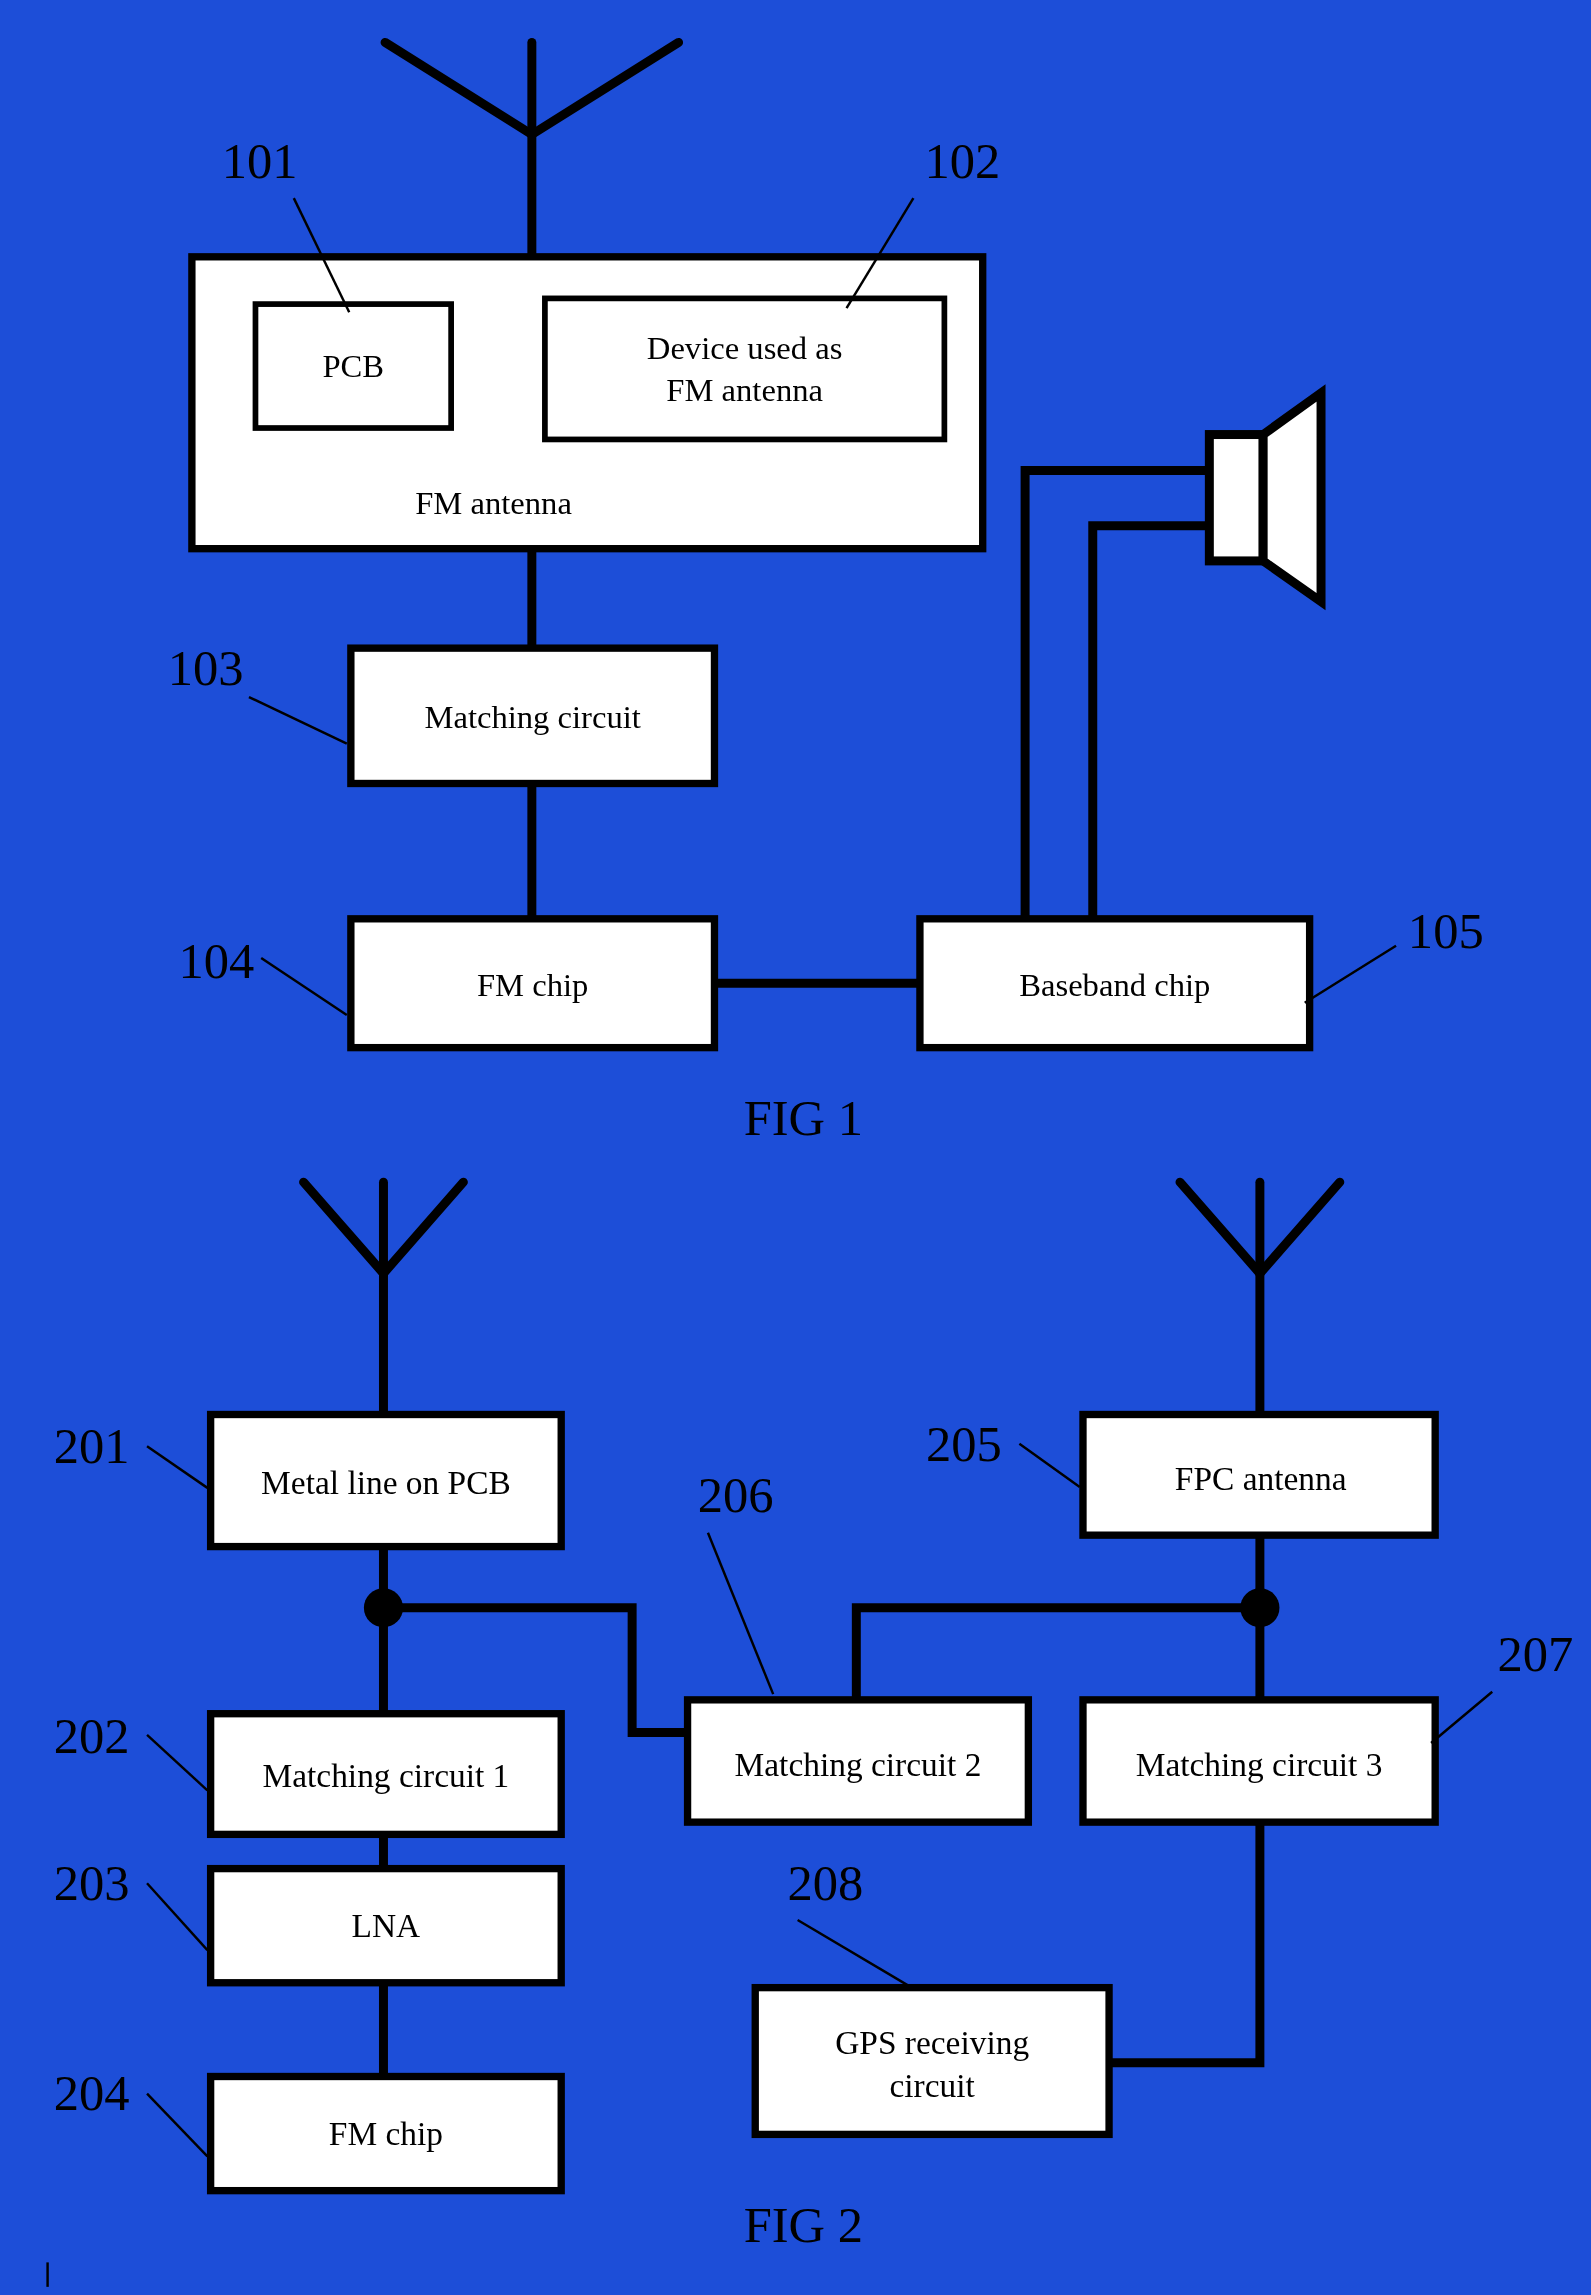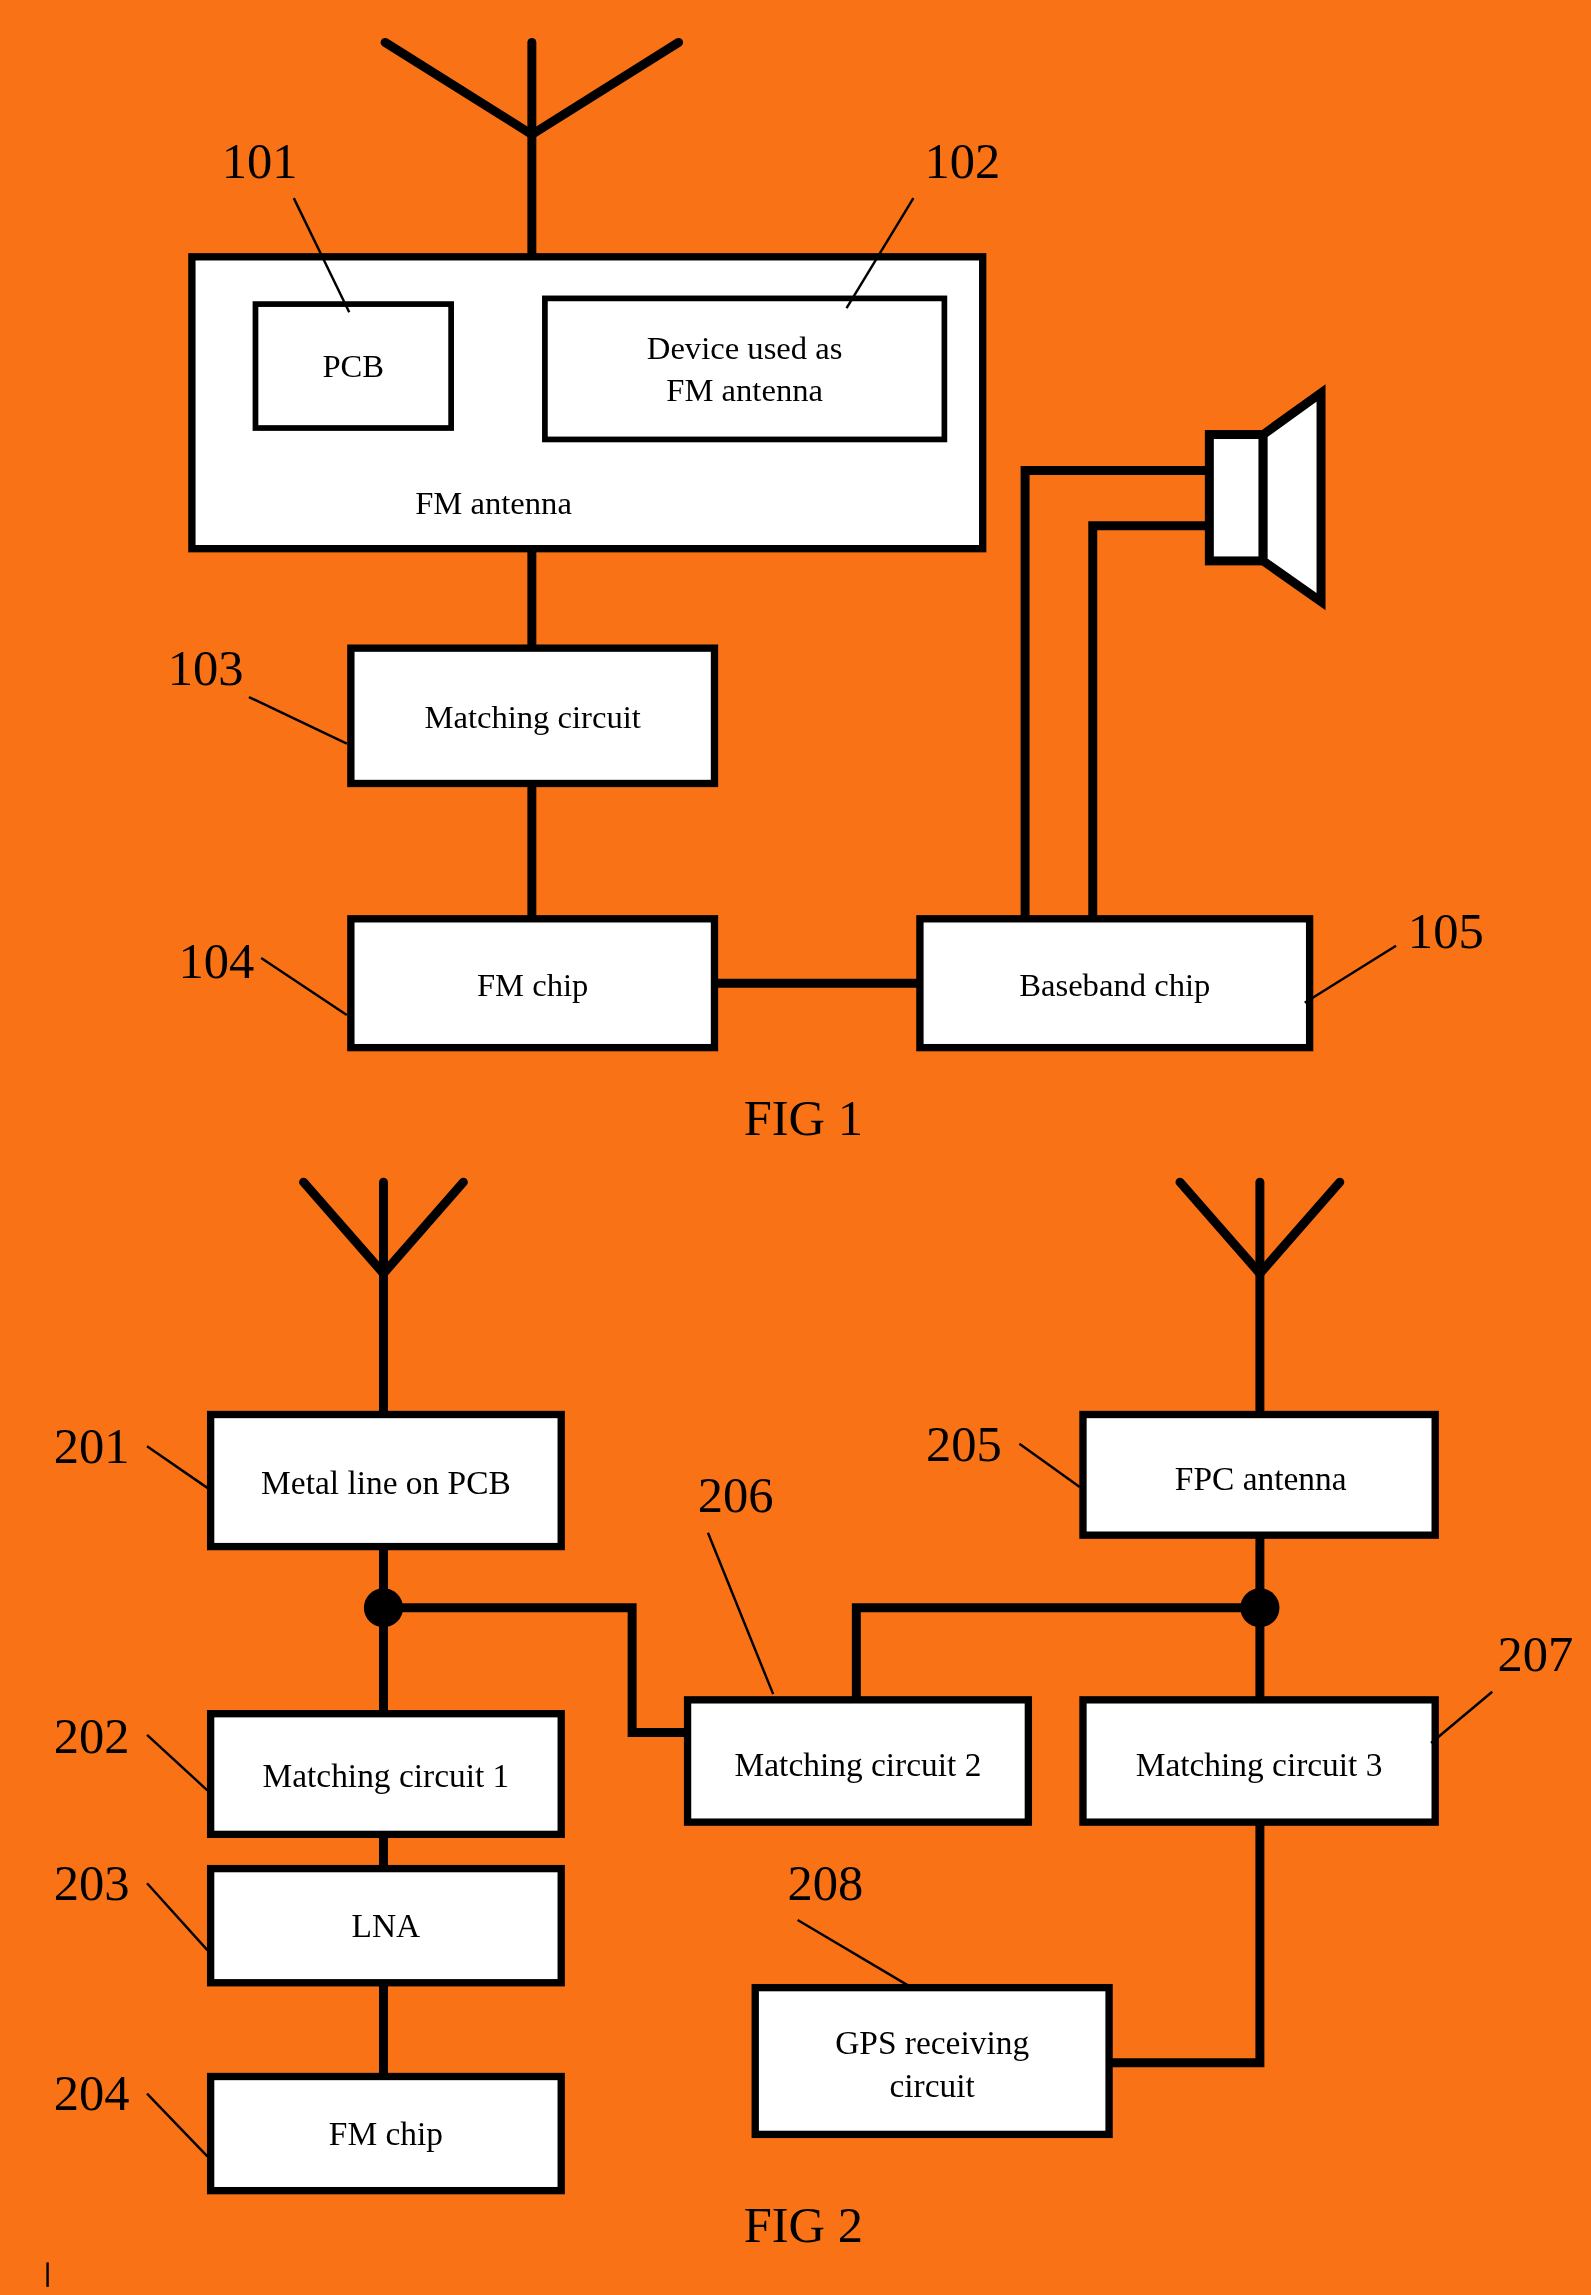--- a/index.html
+++ b/index.html
@@ -1,18 +1,18 @@
 <!DOCTYPE html>
 <html style="font-size:13px"><head>
 <meta charset="utf-8">
 <style>
   html,body{margin:0;padding:0;background:#ffffff;}
   body{width:1592px;height:2295px;overflow:hidden;
        font-family:"Liberation Serif","DejaVu Serif",serif;color:#000;}
-  #root{position:relative;width:1592px;height:2295px;background:#f97316;}
+  #root{position:relative;width:1592px;height:2295px;background:#1d4ed8;}
   svg.sheet{position:absolute;top:0;left:0;width:1592px;height:2295px;}
   .box{fill:#ffffff;stroke:#000000;stroke-width:9;}
   .boxthin{fill:#ffffff;stroke:#000000;stroke-width:7;}
   .wire{stroke:#000000;stroke-width:11;fill:none;stroke-linecap:butt;}
   .ant{stroke:#000000;stroke-width:11;fill:none;stroke-linecap:round;}
   .lead{stroke:#000000;stroke-width:3;fill:none;}
   .dot{fill:#000000;}
   .spk{fill:#ffffff;stroke:#000000;stroke-width:11;stroke-linejoin:miter;}
   text{font-family:"Liberation Serif","DejaVu Serif",serif;fill:#000;}
   .blabel{font-size:40px;text-anchor:middle;}

